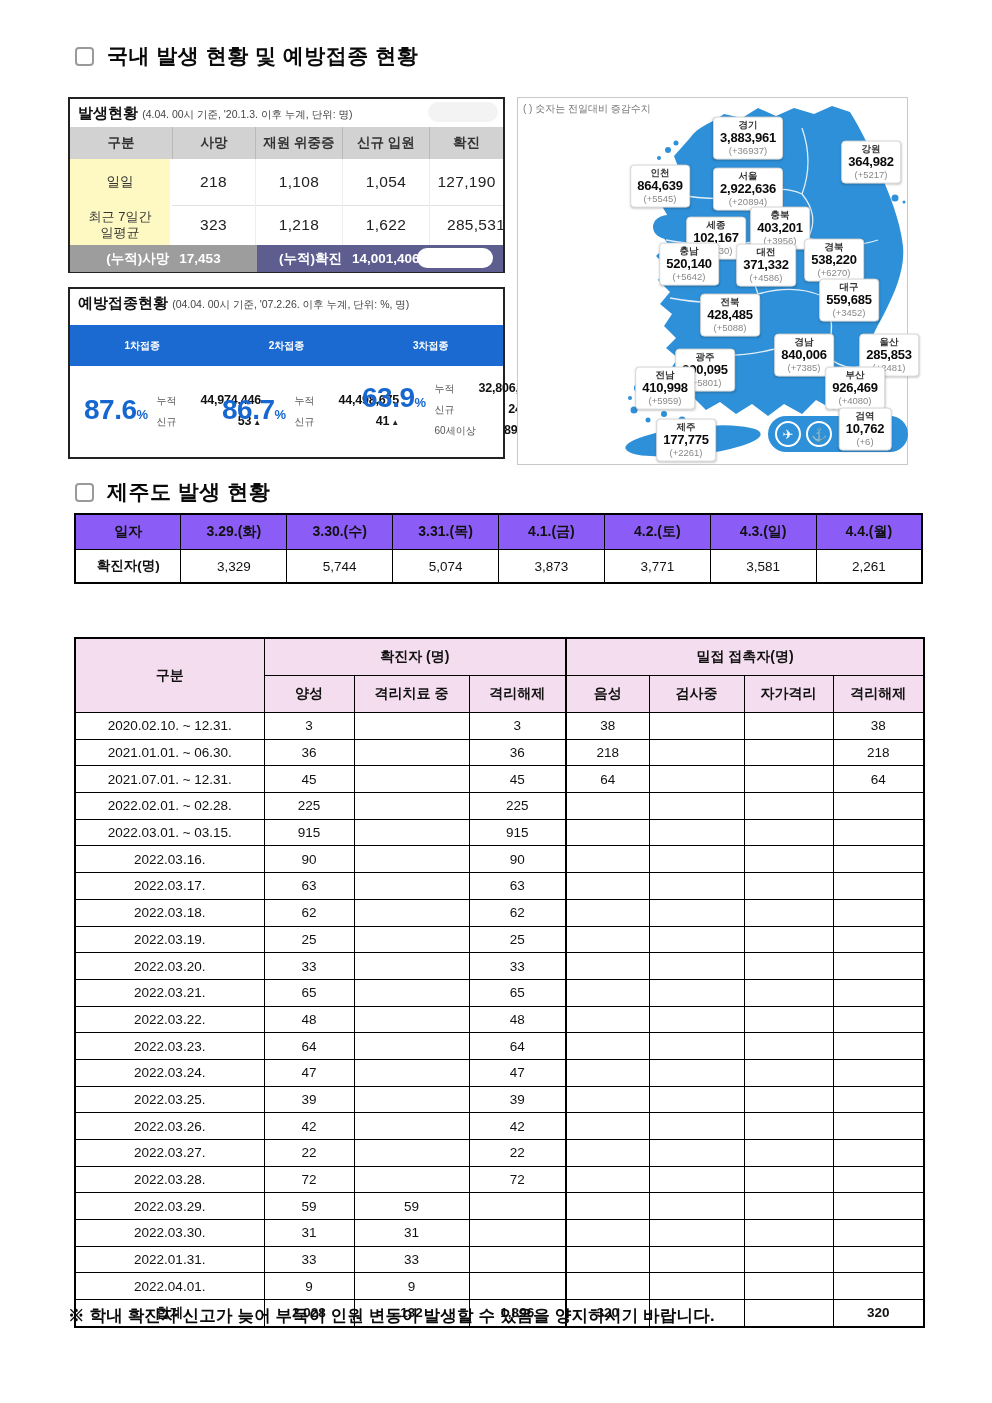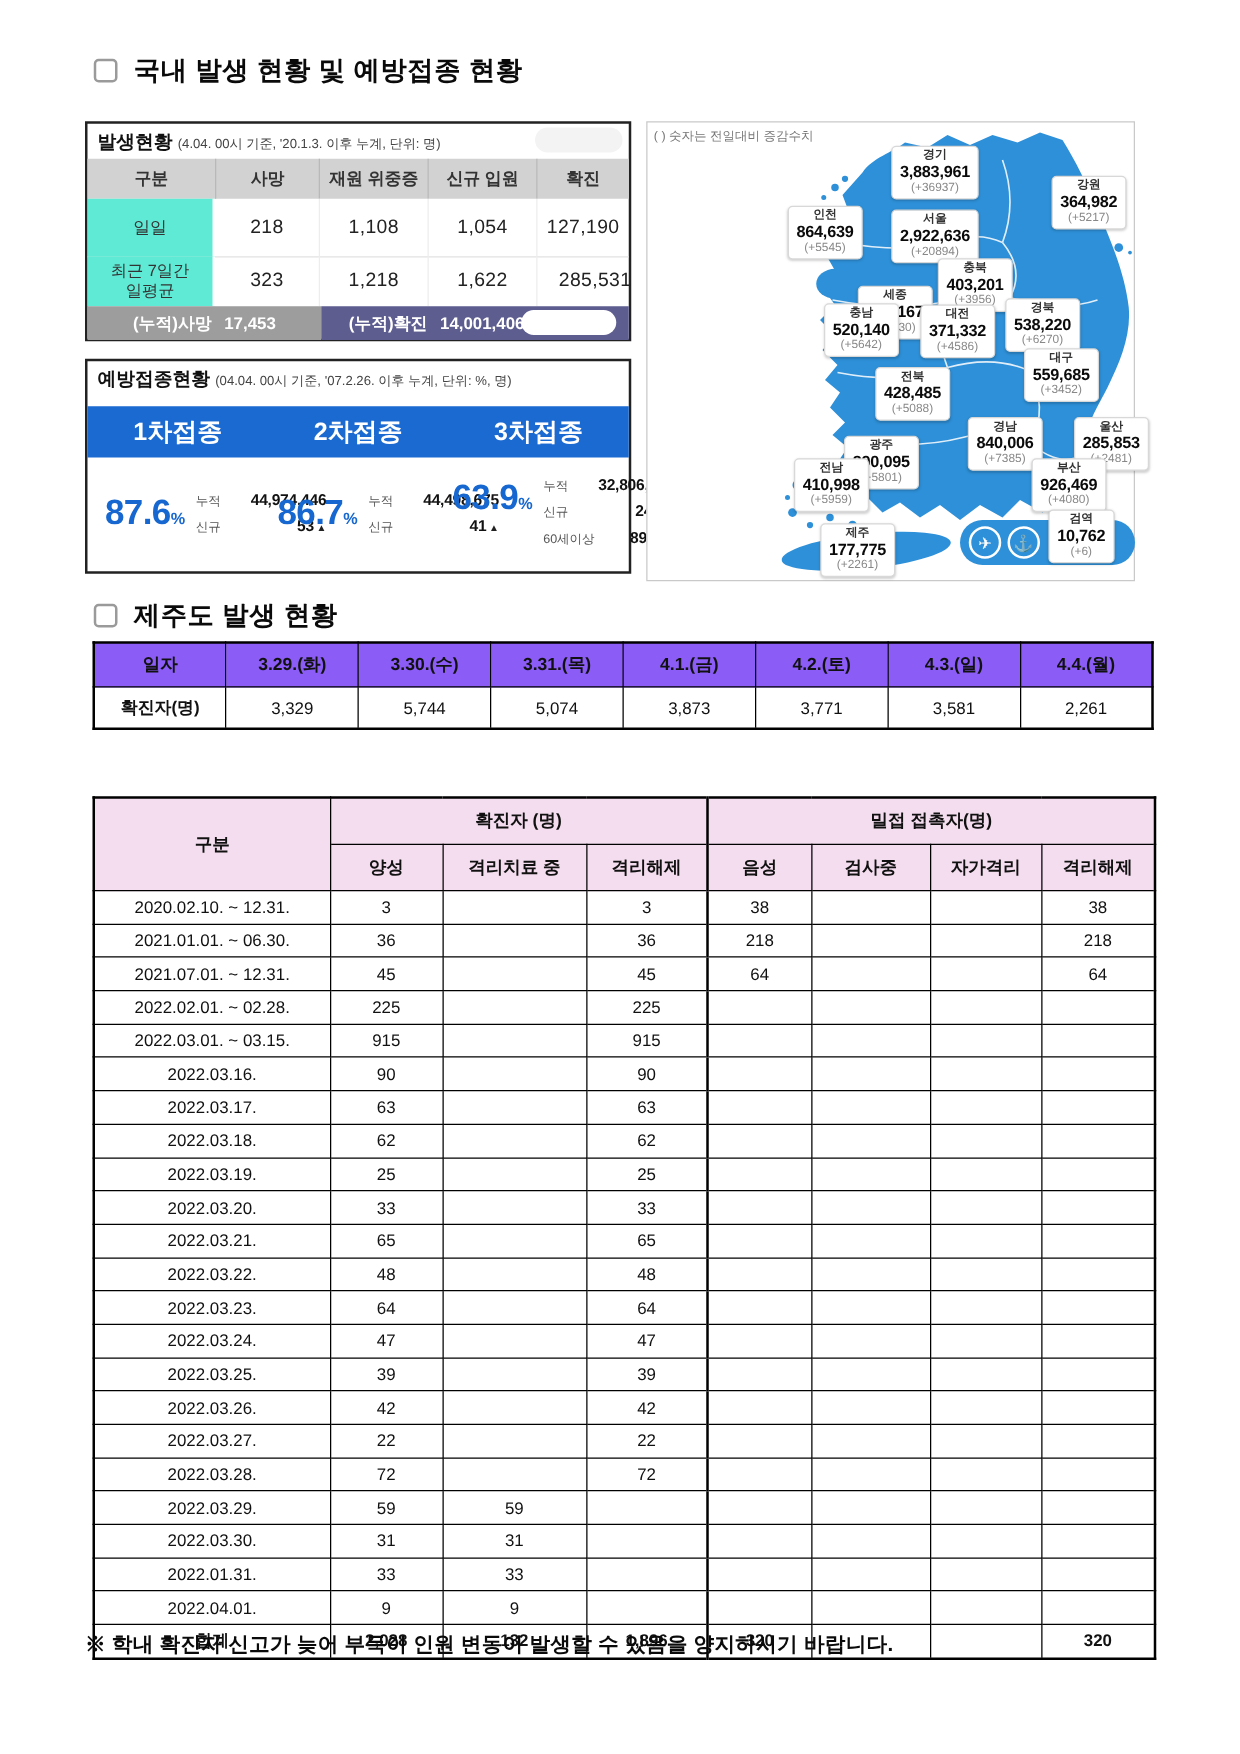--- a/index.html
+++ b/index.html
@@ -12,34 +12,34 @@
   
   .panel{position:absolute;background:#fff;border:2px solid #222;box-sizing:border-box;}
   #occ{left:68px;top:97px;width:437px;height:176px;}
   .p-title{position:absolute;left:8px;top:5px;font-size:15px;font-weight:bold;color:#111;white-space:nowrap;}
   .p-sub{font-size:10.5px;font-weight:normal;color:#444;}
   .whiteout{position:absolute;right:5px;top:3px;width:70px;height:20px;background:#f3f3f3;border-radius:10px;}
   .occ-row{position:absolute;left:0;width:433px;display:flex;}
   .occ-head{top:28px;height:32px;background:#d2d2d2;}
   .occ-head .cell{font-size:13.5px;color:#333;font-weight:bold;line-height:32px;text-align:center;box-sizing:border-box;}
   .occ-head .cell + .cell{border-left:1px solid #b9b9b9;}
-  .occ-data .lab{background:#5eead4;font-size:13.5px;color:#333;text-align:center;box-sizing:border-box;border-right:2px solid #fff;}
+  .occ-data .lab{background:#fef9c3;font-size:13.5px;color:#333;text-align:center;box-sizing:border-box;border-right:2px solid #fff;}
   .occ-data .val{font-size:15.5px;color:#222;text-align:center;box-sizing:border-box;letter-spacing:.3px;}
   .occ-data .val + .val{border-left:1px solid #ededed;}
   .c1{width:102px;} .c2{width:83px;} .c3{width:87px;} .c4{width:87px;} .c5{width:74px;}
   .occ-bar{position:absolute;left:0;top:146px;width:433px;height:27px;display:flex;}
   .bar-death{width:187px;background:#9d9d9d;color:#fff;font-size:13.5px;font-weight:bold;
              display:flex;align-items:center;justify-content:center;gap:10px;}
   .bar-conf{position:relative;flex:1;background:#5d5d90;color:#fff;font-size:13.5px;font-weight:bold;
             display:flex;align-items:center;gap:10px;padding-left:22px;}
   .bar-pill{position:absolute;left:160px;top:3px;width:76px;height:20px;background:#fff;border-radius:10px;}
   
   #vax{left:68px;top:287px;width:437px;height:172px;}
   .vax-bar{position:absolute;left:0;top:36px;width:433px;height:41px;background:#1b6ad1;display:flex;}
-  .vax-bar .seg{flex:1;color:#fff;font-weight:bold;font-size:20px;display:flex;align-items:center;justify-content:center;}
+  .vax-bar .seg{flex:1;color:#fff;font-weight:bold;font-size:10px;display:flex;align-items:center;justify-content:center;}
   .dose{position:absolute;display:flex;}
   .pct{color:#1667cf;font-weight:bold;font-size:28px;line-height:34px;letter-spacing:-.5px;}
   .pct small{font-size:13px;font-weight:bold;}
   .stats{margin-left:9px;display:flex;flex-direction:column;justify-content:center;}
   .stat-row{display:flex;align-items:baseline;height:21px;}
   .stat-row .sl{font-size:10px;color:#555;width:44px;}
   .stat-row .sv{font-size:12.5px;font-weight:bold;color:#111;text-align:right;flex:1;letter-spacing:-.2px;}
   .stat-row .mk{font-size:8px;color:#222;margin-left:2px;}
   
   #map{left:517px;top:97px;width:391px;height:368px;border:1px solid #c9c9c9;background:#fff;box-sizing:border-box;position:absolute;}
@@ -243,21 +243,21 @@
         <div class="region" style="left: 230px; top: 91px;">
           <div class="rn">서울</div>
           <div class="rv">2,922,636</div>
           <div class="rd">(+20894)</div>
         </div>
         <div class="region" style="left: 262px; top: 130px;">
           <div class="rn">충북</div>
           <div class="rv">403,201</div>
           <div class="rd">(+3956)</div>
         </div>
-        <div class="region" style="left: 198px; top: 140px; margin-top: 12px;">
+        <div class="region" style="left: 198px; top: 140px;">
           <div class="rn">세종</div>
           <div class="rv">102,167</div>
           <div class="rd">(+1630)</div>
         </div>
         <div class="region" style="left: 316px; top: 162px;">
           <div class="rn">경북</div>
           <div class="rv">538,220</div>
           <div class="rd">(+6270)</div>
         </div>
         <div class="region" style="left: 171px; top: 166px;">

